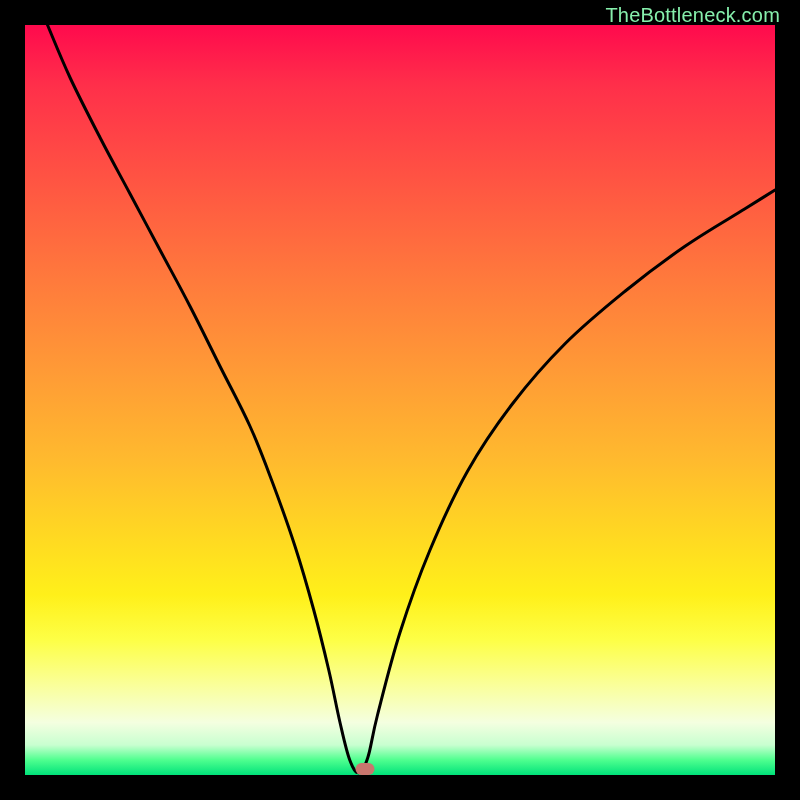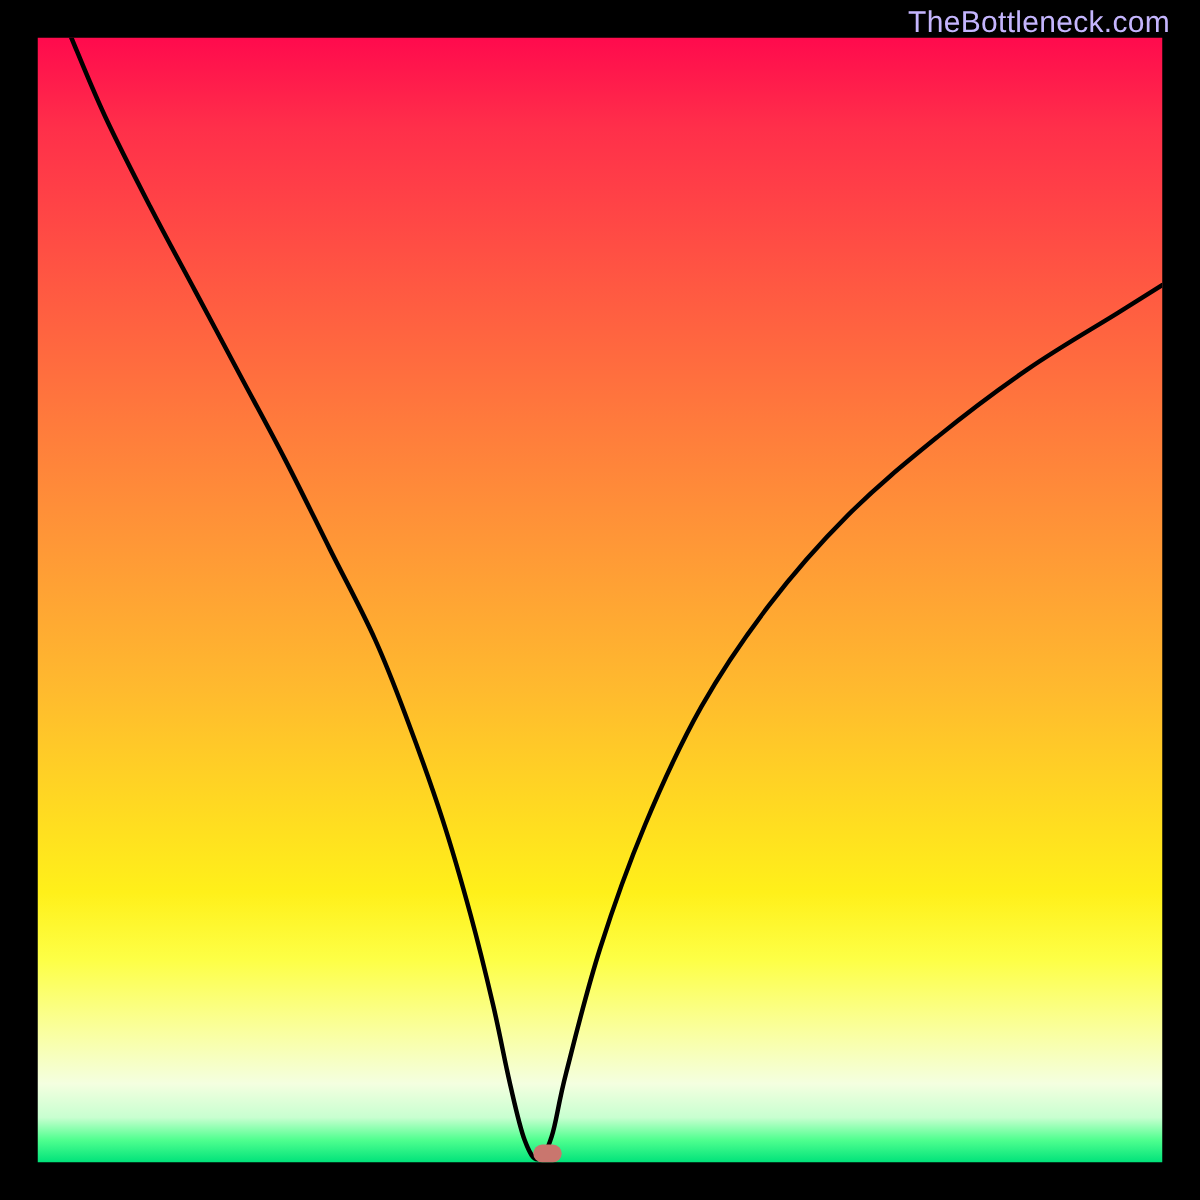--- a/index.html
+++ b/index.html
@@ -56,21 +56,21 @@
     width: 19px;
     height: 12px;
     border-radius: 6px;
     transform: translate(-50%, -50%);
     background: #c9766e;
   }
   .watermark {
     position: absolute;
     top: 4px;
     right: 20px;
-    color: #c4b5fd;
+    color: #86efac;
     font-size: 20px;
     font-weight: 500;
     letter-spacing: 0.2px;
   }
   svg.curve {
     position: absolute;
     left: 0;
     top: 0;
     width: 100%;
     height: 100%;

